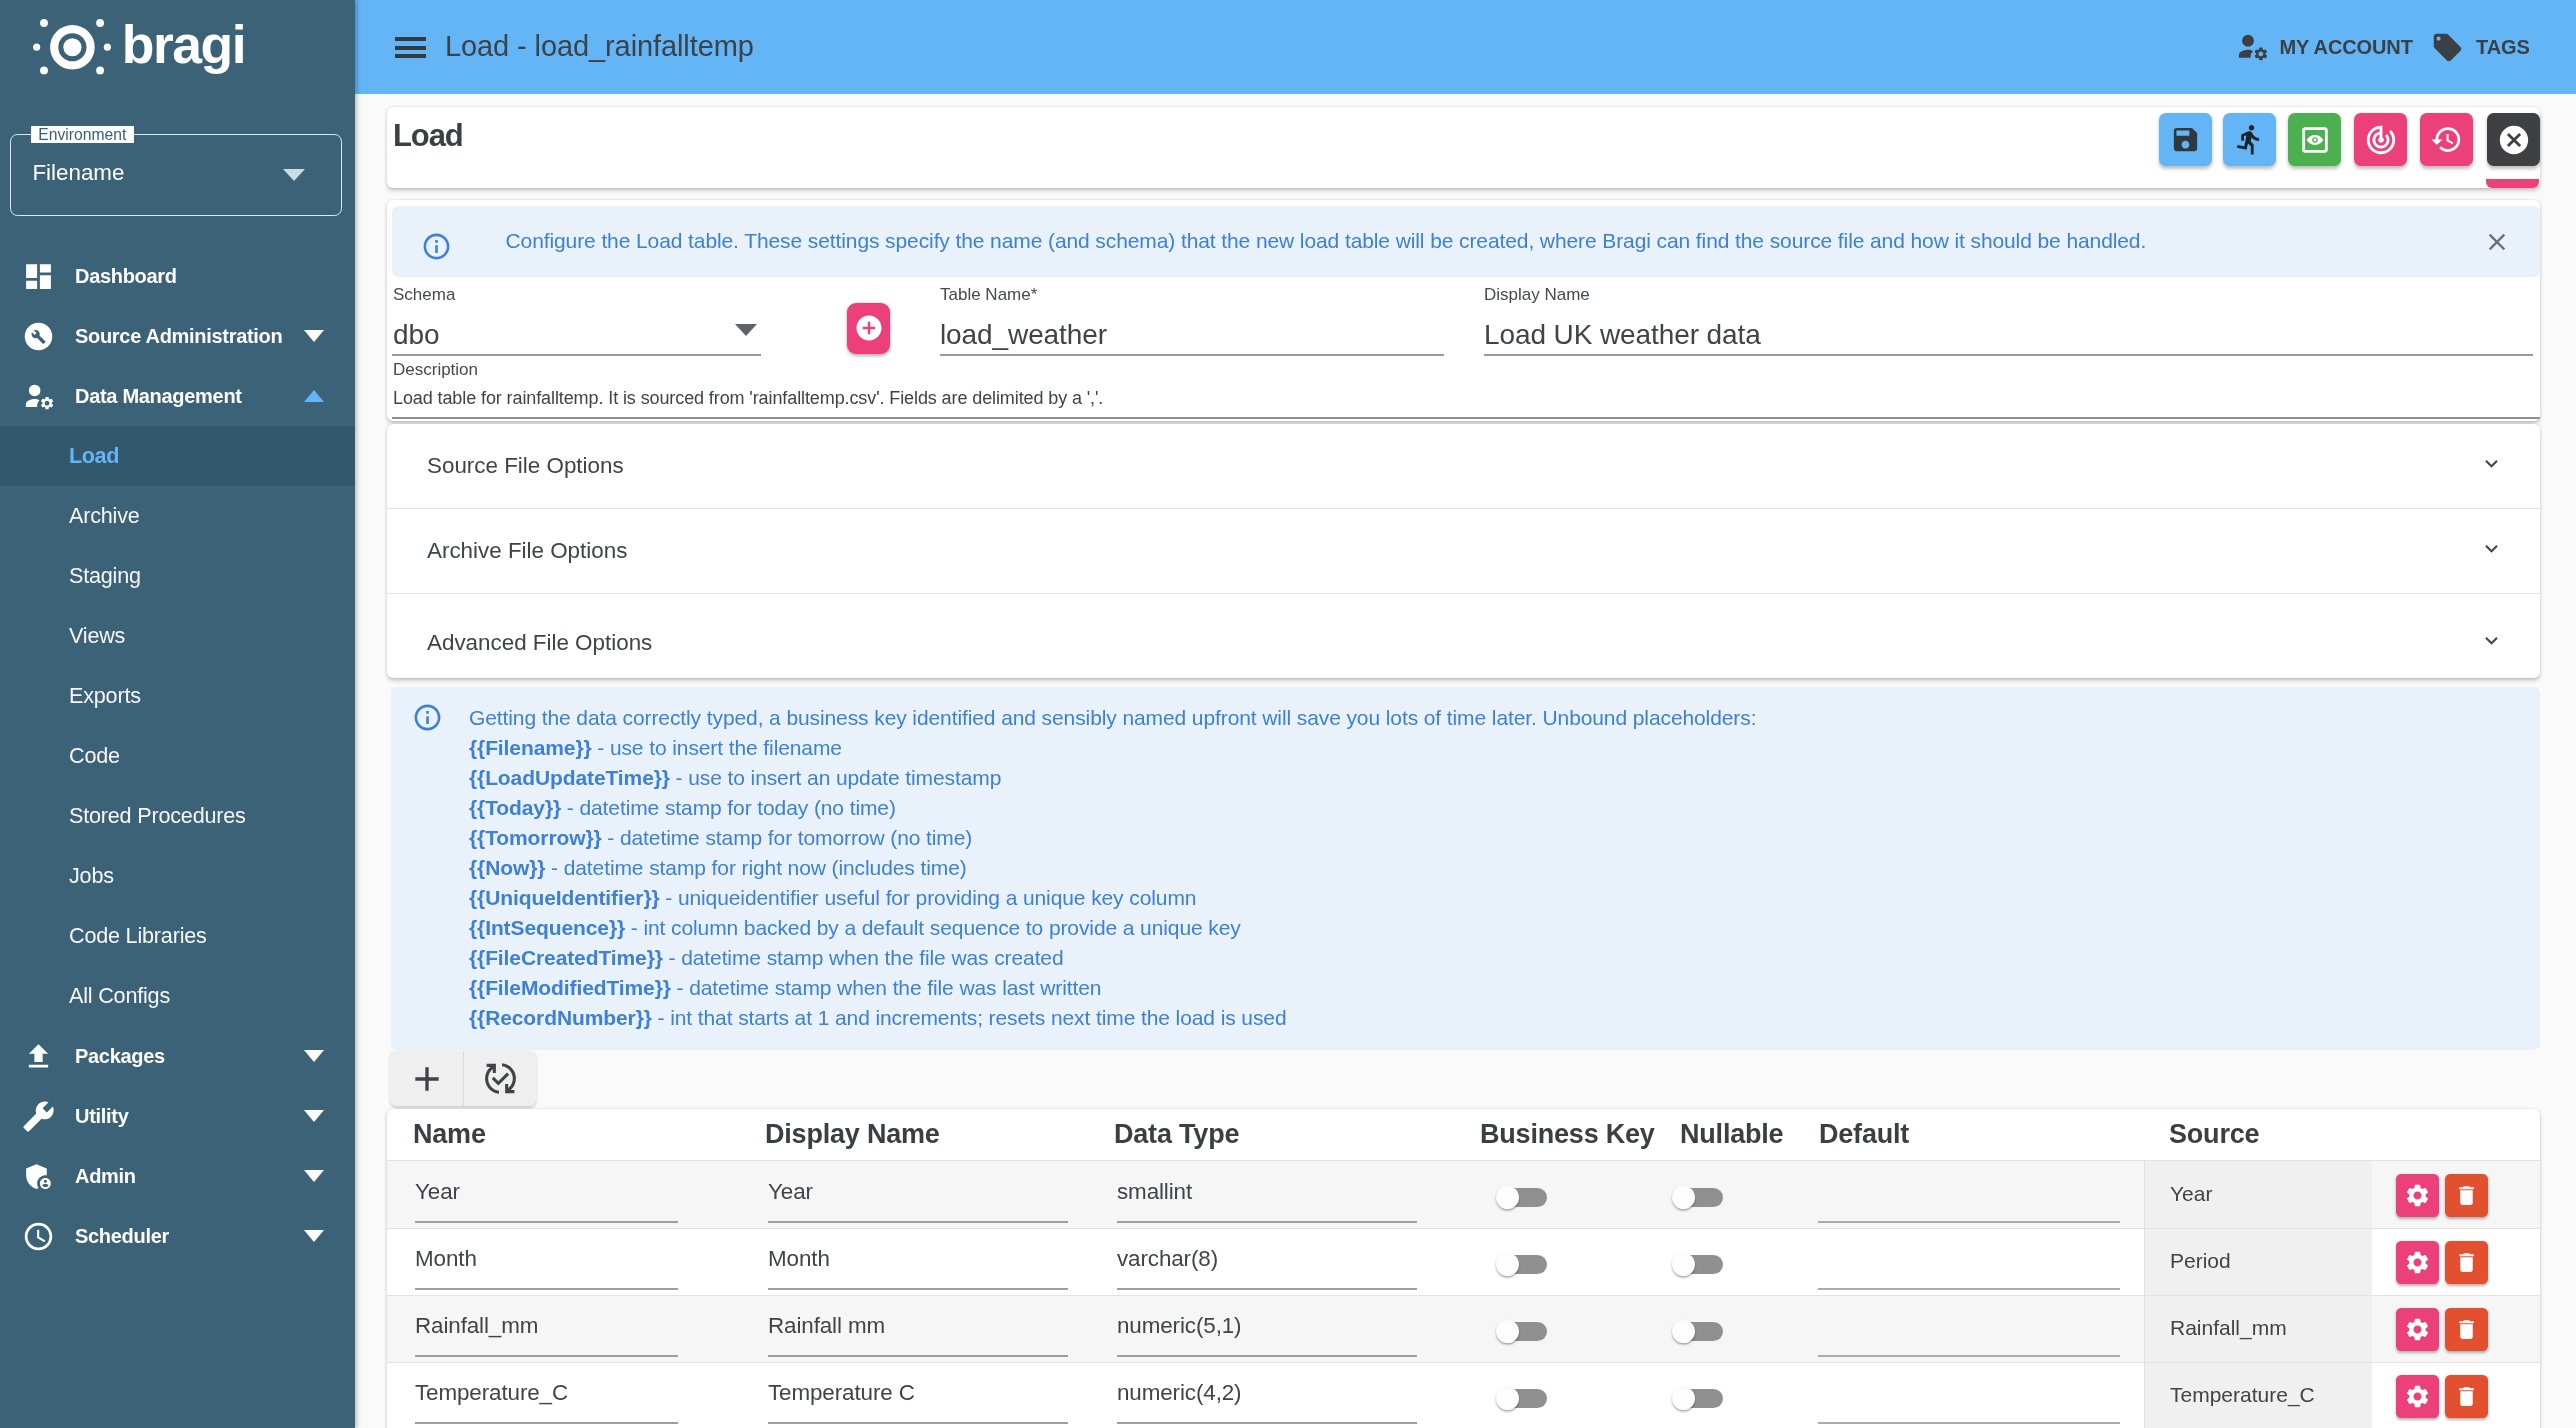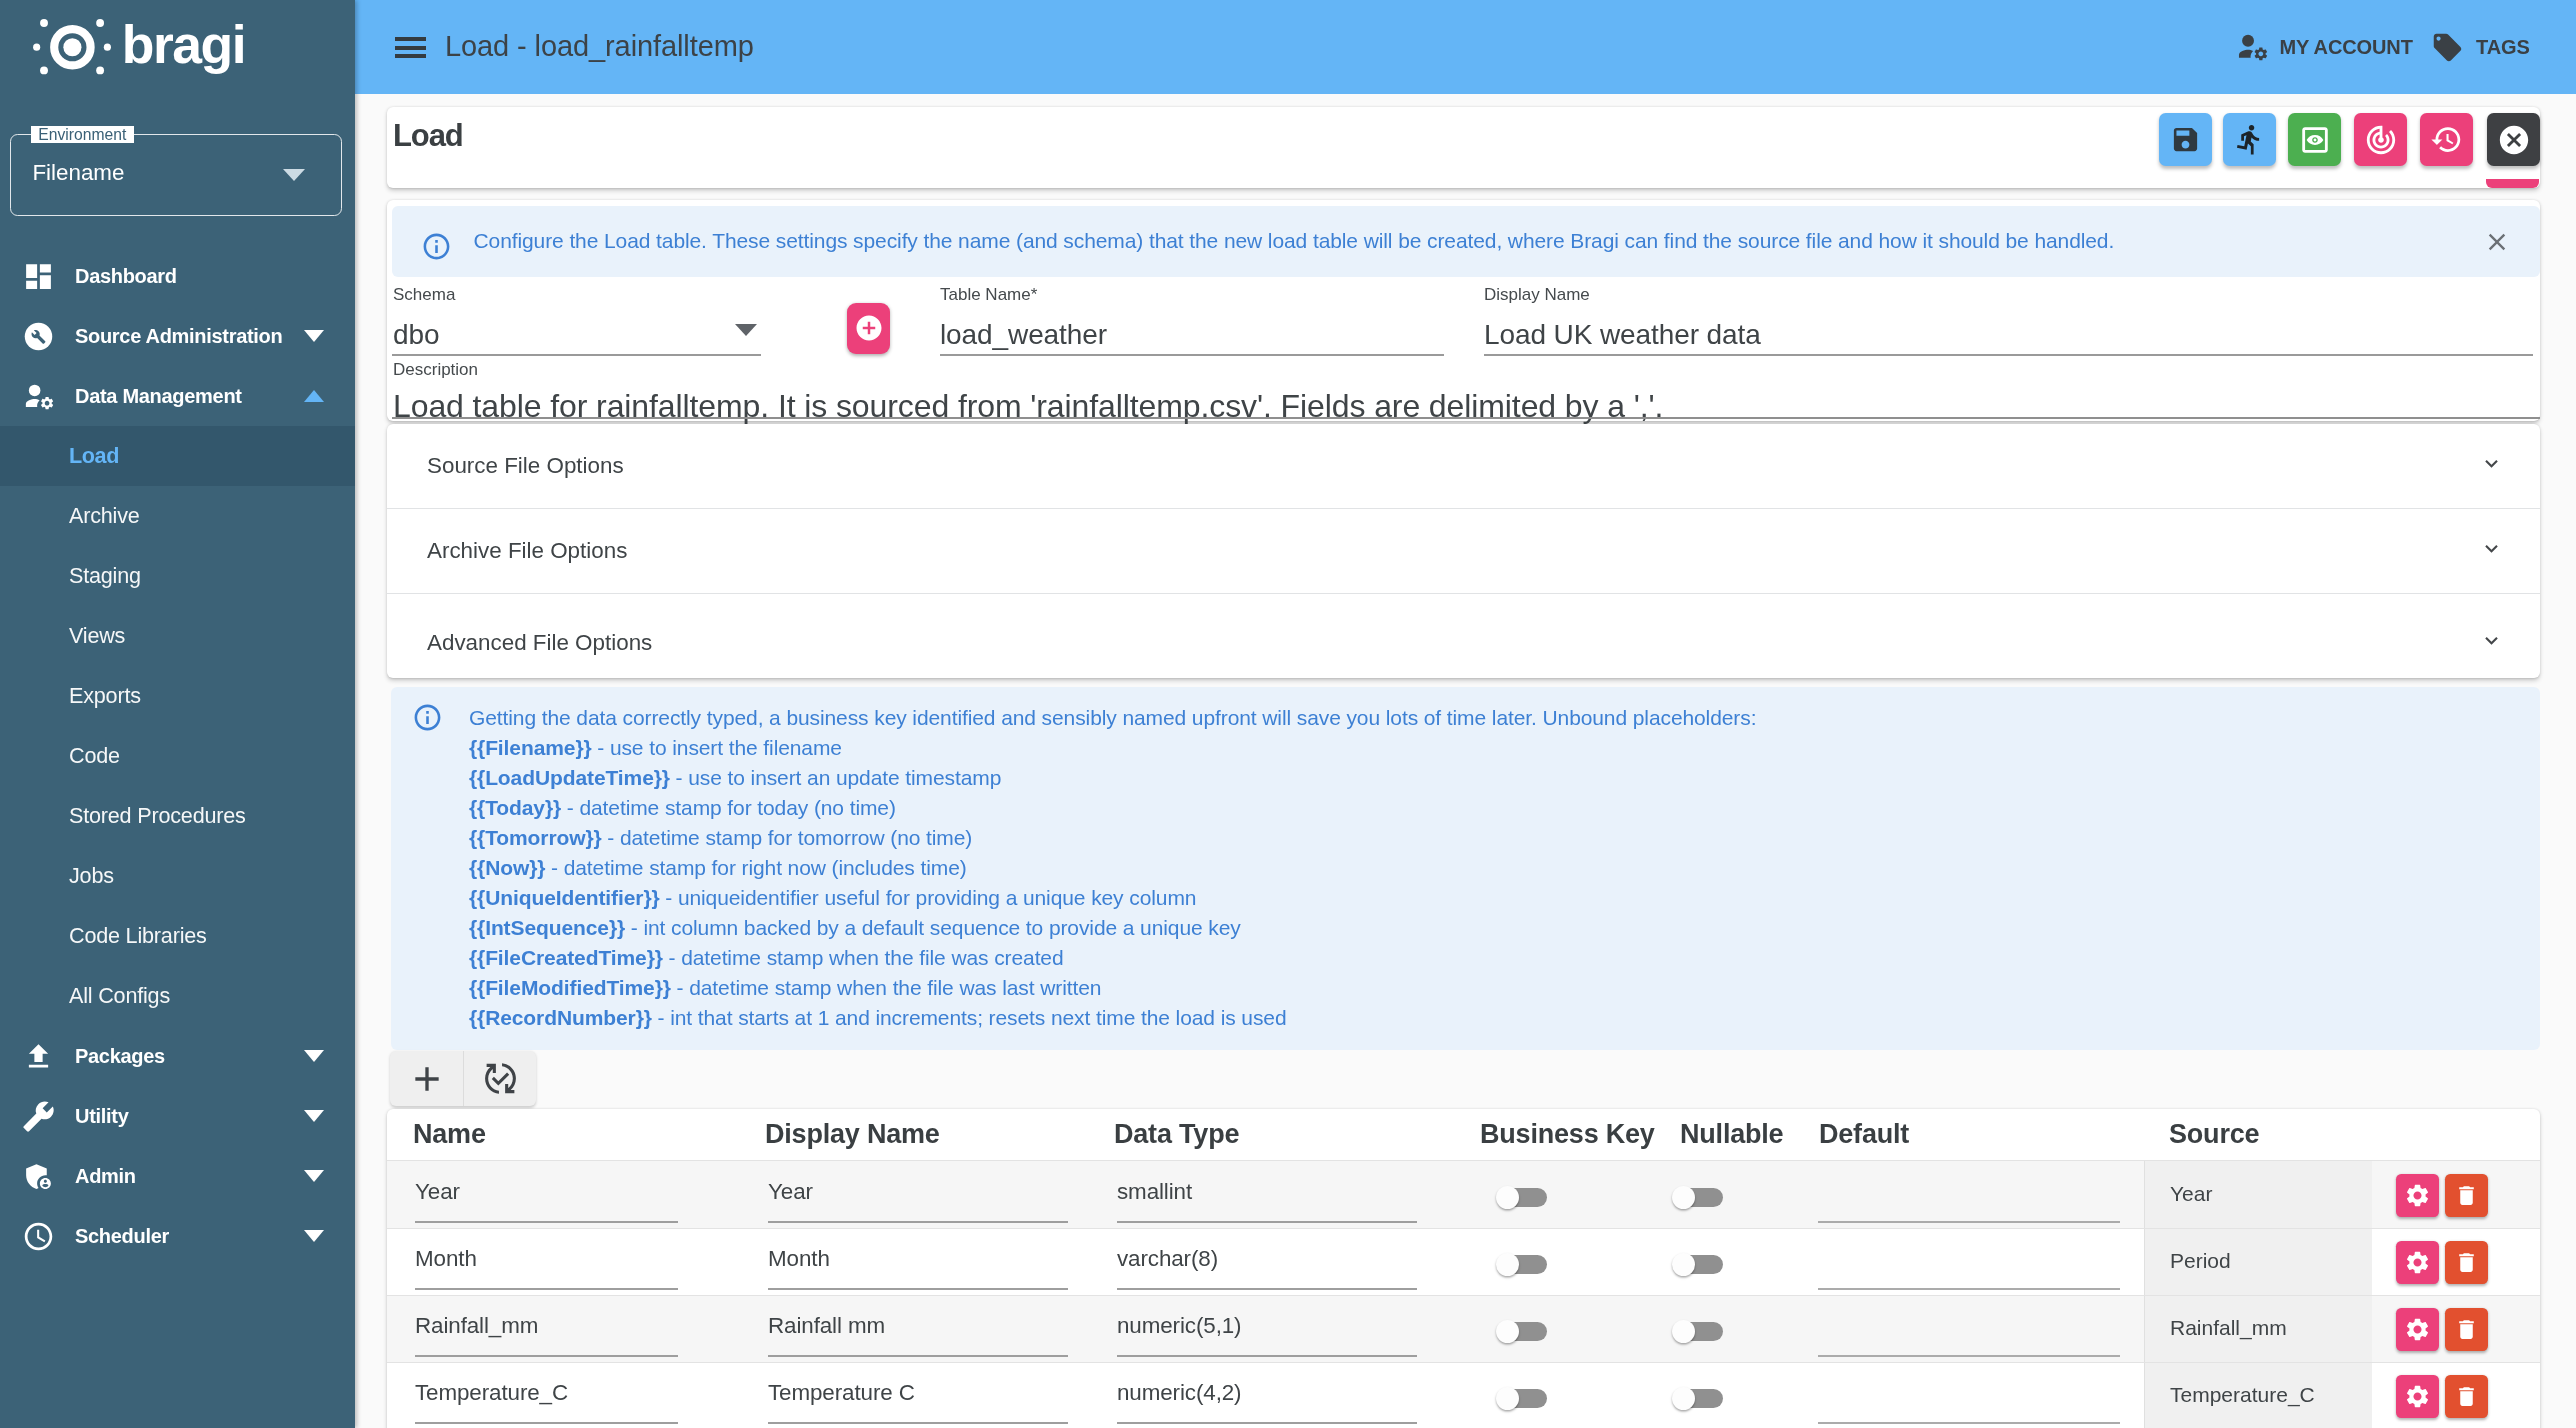--- a/index.html
+++ b/index.html
@@ -47,21 +47,21 @@
   #h1load { position:absolute; left:6px; top:11.2px; font-size:31px; font-weight:bold;
     color:#3b4043; letter-spacing:-1.1px; }
   .abtn { position:absolute; top:6px; width:53px; height:53px; border-radius:6.7px;
     display:flex; align-items:center; justify-content:center;
     box-shadow:0 2.2px 3.7px rgba(0,0,0,.25); }
   #pinksliver { position:absolute; right:0.7px; bottom:0; width:53px; height:9px;
     background:#ec407a; border-radius:0 0 6px 6px; }
   
   #fcard { top:200px; height:221px; }
   .alert { position:absolute; background:#e9f2fb; border-radius:6px; }
-  .alert .atext { color:#3d80d4; }
+  .alert .atext { color:#3d80d4;margin-left:32px; }
   label.flabel { position:absolute; font-size:17px; color:#454a4d; letter-spacing:0; }
   .ival { position:absolute; font-size:28px; color:#3f4447; letter-spacing:-0.1px; white-space:nowrap; }
   .uline { position:absolute; height:1.5px; background:#9a9a9a; }
   
   #acard { top:424px; height:254px; }
   .arow { position:absolute; left:0; width:100%; height:84px; }
   .arow .t { position:absolute; left:40px; top:50%; transform:translateY(-50%);
     font-size:22.4px; color:#3f4447; }
   .arow .chev { position:absolute; right:36px; top:50%; margin-top:-15px; width:25px; height:25px; }
   .adiv { position:absolute; left:0; width:100%; height:0.7px; background:#e1e3e5; }
@@ -287,21 +287,21 @@
         <path d="M12 2C6.48 2 2 6.48 2 12s4.48 10 10 10 10-4.48 10-10S17.52 2 12 2zm5 11h-4v4h-2v-4H7v-2h4V7h2v4h4v2z"></path>
       </svg>
   </div>
   <label class="flabel" style="left:553px;top:85px">Table Name*</label>
   <div class="ival" style="left:553px;top:119px">load_weather</div>
   <div class="uline" style="left:553px;top:154px;width:504px"></div>
   <label class="flabel" style="left:1097px;top:85px">Display Name</label>
   <div class="ival" style="left:1097px;top:119px">Load UK weather data</div>
   <div class="uline" style="left:1097px;top:154px;width:1049px"></div>
   <label class="flabel" style="left:6px;top:160px">Description</label>
-  <div class="ival" style="left:6px;top:188px;font-size:32px">Load table for rainfalltemp. It is sourced from 'rainfalltemp.csv'. Fields are delimited by a ','.</div>
+  <div class="ival" style="left:6px;top:188px;font-size:18px">Load table for rainfalltemp. It is sourced from 'rainfalltemp.csv'. Fields are delimited by a ','.</div>
   <div class="uline" style="left:5.2px;top:217px;width:2148px;background:#8f8f8f"></div>
 </div>
 
 <div class="card" id="acard">
   <div class="arow" style="top:0">
       <span class="t">Source File Options</span>
     <svg class="chev" viewBox="0 0 24 24" fill="#44474a">
         <path d="M16.59 8.59L12 13.17 7.41 8.59 6 10l6 6 6-6z"></path>
       </svg>
     </div>

